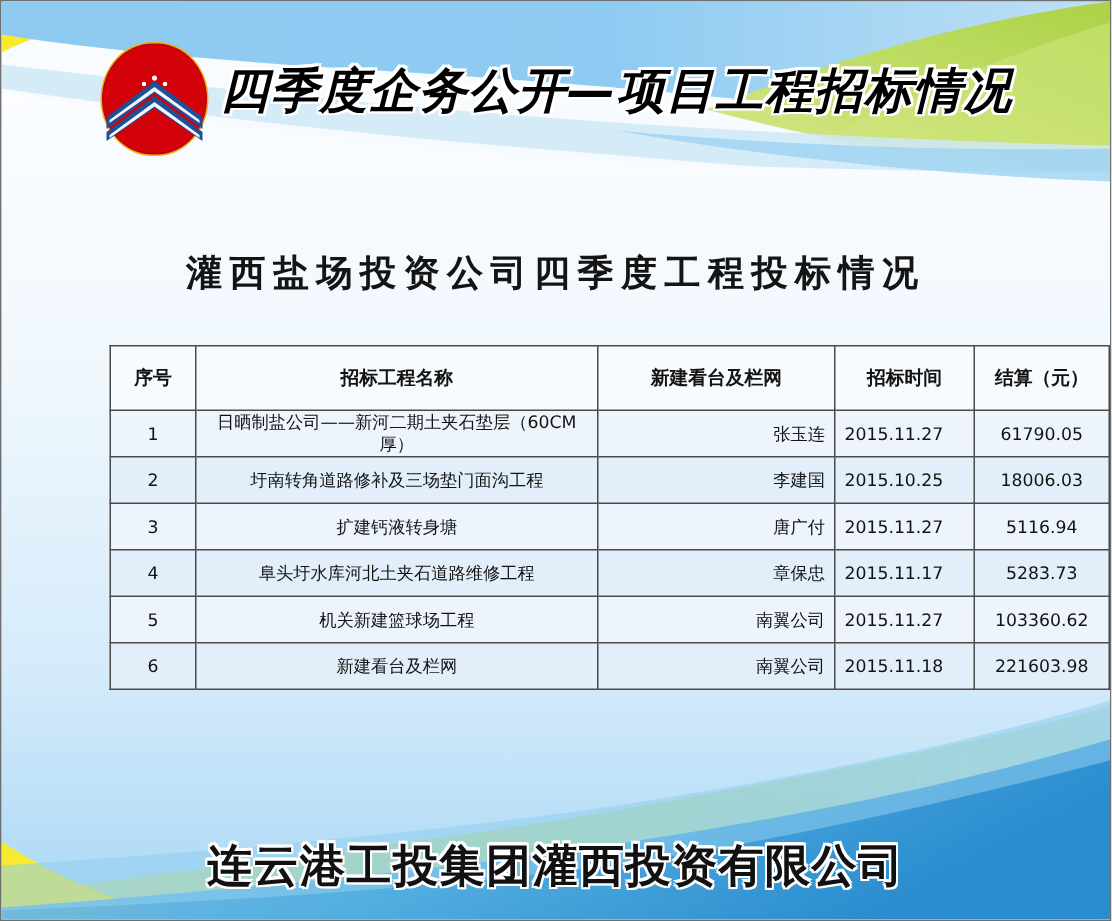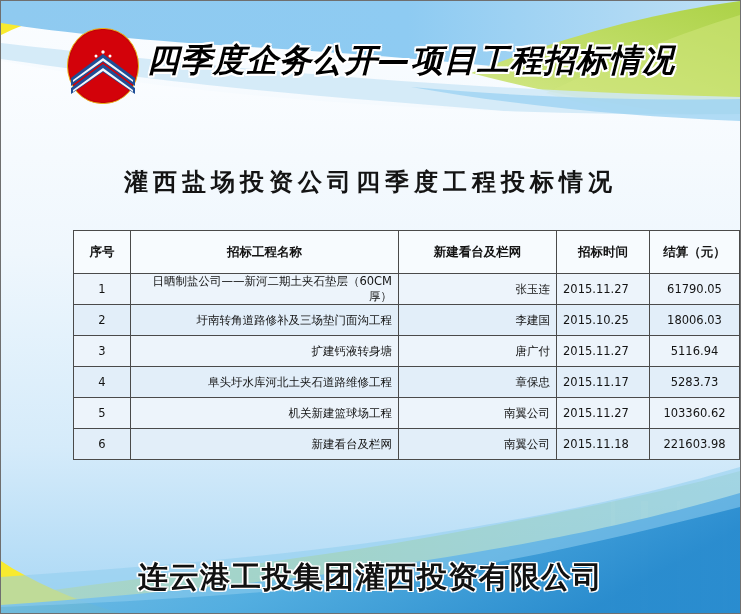--- a/index.html
+++ b/index.html
@@ -76,21 +76,21 @@
   }
   table.bid tbody td{
     height:30px;
     font-size:11.5px;
     background:#e4eff9;
     font-family:"DejaVu Sans","Liberation Sans",sans-serif;
   }
   table.bid tbody tr:nth-child(odd) td{background:#edf4fb;}
   table.bid tbody tr:nth-child(even) td{background:#e2eef9;}
   .c-no{width:44px;text-align:center;}
-  .c-name{width:255px;text-align:right;}
+  .c-name{width:255px;text-align:center;}
   .c-bidder{width:145px;text-align:right;}
   .c-date{width:80px;text-align:left;font-family:"Liberation Serif","DejaVu Serif",serif;font-size:12px;}
   .c-amount{width:77px;text-align:center;font-family:"Liberation Serif","DejaVu Serif",serif;font-size:12px;}
   td.c-no{font-family:"Liberation Serif","DejaVu Serif",serif;font-size:12px;}
 
   
   .footer-title{
     position:absolute;left:0;top:556px;width:739px;text-align:center;
     font-family:"DejaVu Sans","Liberation Sans",sans-serif;
     font-size:30px;font-weight:bold;letter-spacing:1px;

